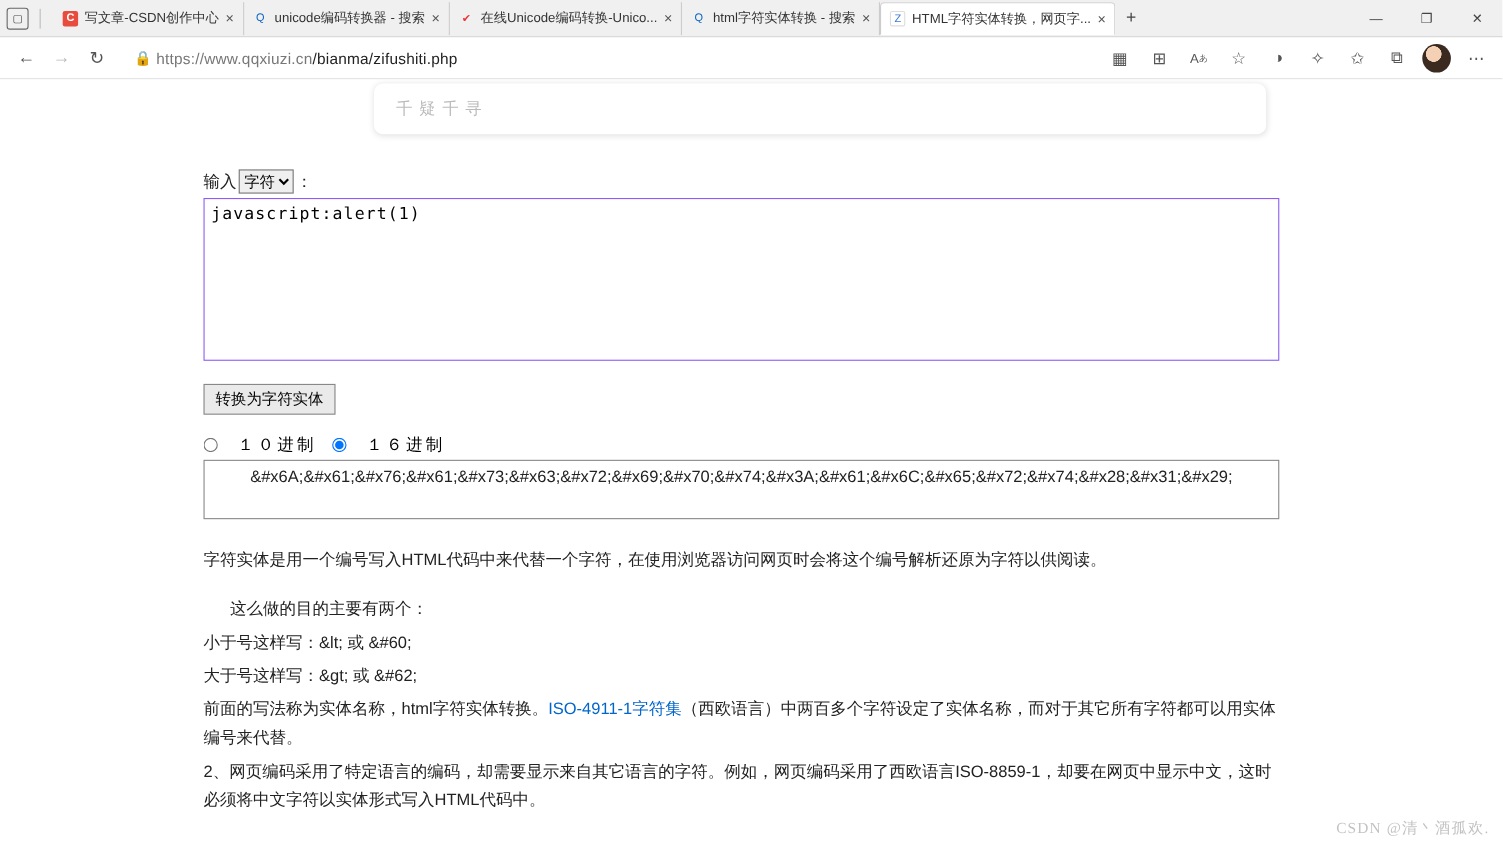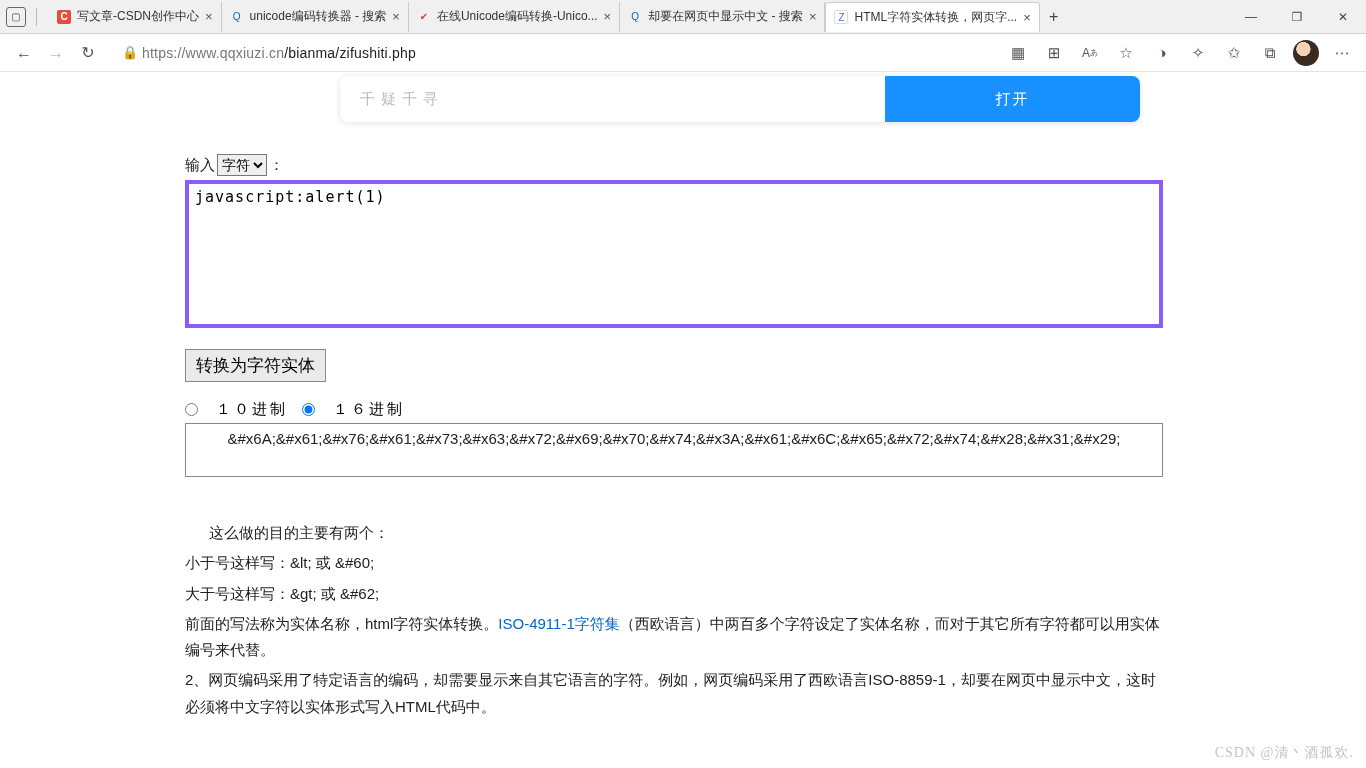--- a/index.html
+++ b/index.html
@@ -31,30 +31,30 @@
   .url-text { color:#777; font-size:14px; letter-spacing:0.2px;}
   .url-path { color:#222;}
   .tool-r { display:flex; align-items:center; gap:4px;}
   .ticon { width:32px; height:32px; display:flex; align-items:center; justify-content:center; color:#555; font-size:15px; cursor:pointer;}
   .avatar { width:26px; height:26px; border-radius:50%; background: radial-gradient(circle at 40% 35%, #f4d0b5 30%, #3a2a20 32%); }
   
   
   .page { padding: 0; position:relative; height: calc(768px - 34px - 38px); overflow:hidden;}
   .content-wrap { width: 980px; margin: 0 0 0 185px; }
   
-  .ad-card { background:#fff; border-radius:8px; box-shadow:0 1px 6px rgba(0,0,0,0.12); height:46px; display:flex; align-items:center; margin: 4px 25px 32px 155px; overflow:hidden;gap:32px;}
+  .ad-card { background:#fff; border-radius:8px; box-shadow:0 1px 6px rgba(0,0,0,0.12); height:46px; display:flex; align-items:center; margin: 4px 14px 32px 155px; overflow:hidden;gap:32px;}
   .ad-input { flex:1; padding:0 20px; color:#bbb; font-size:15px; letter-spacing:6px;}
   .ad-btn { background:#1890ff; color:#fff; width:255px; height:100%; display:flex; align-items:center; justify-content:center; font-size:15px; letter-spacing:2px; cursor:pointer;}
   
   .row-input { display:flex; align-items:center; margin-bottom:4px; font-size:15px; color:#222;}
   .row-input select { margin:0 2px; font-size:14px; border:1px solid #777; background:#efefef; height:22px;}
   
-  .ta-main { width:978px; height:148px; border:4px solid #8b5cf6; outline:none; padding:4px 6px; font-family:"SimSun",monospace; font-size:15px; letter-spacing:1px; resize:none; margin-bottom:18px;}
+  .ta-main { width:978px; height:148px; border:1px solid #8b5cf6; outline:none; padding:4px 6px; font-family:"SimSun",monospace; font-size:15px; letter-spacing:1px; resize:none; margin-bottom:18px;}
   
-  .convert-btn { border:1px solid #888; background:#eaeaea; padding:4px 10px; font-size:17px; cursor:pointer; margin-bottom:18px;}
+  .convert-btn { border:1px solid #888; background:#eaeaea; padding:4px 10px; font-size:14px; cursor:pointer; margin-bottom:18px;}
   
   .radio-row { display:flex; align-items:center; gap:14px; font-size:15px; margin-bottom:4px; letter-spacing:3px;}
   .radio-row label{ display:flex; align-items:center; gap:18px; cursor:pointer;}
   
   .ta-out { width:978px; height:54px; border:1px solid #888; padding:4px 6px; font-family:Arial,sans-serif; font-size:15px; resize:none; color:#222; margin-bottom:22px; line-height:1.5;text-align:center;}
   
   .desc { font-size:15px; color:#222; line-height:1.75; }
   .desc p { margin-bottom:4px;}
   .desc a.link { color:#0066cc; text-decoration:none;}
   .spaced { margin-top:18px;margin-left:24px;}
@@ -78,21 +78,21 @@
       <span class="tab-title">unicode编码转换器 - 搜索</span>
       <span class="tab-close">×</span>
     </div>
     <div class="tab">
       <span class="tab-favicon fav-check">✔</span>
       <span class="tab-title">在线Unicode编码转换-Unico...</span>
       <span class="tab-close">×</span>
     </div>
     <div class="tab">
       <span class="tab-favicon fav-search">Q</span>
-      <span class="tab-title">却要在网页中显示中文 - 搜索</span>
+      <span class="tab-title">html字符实体转换 - 搜索</span>
       <span class="tab-close">×</span>
     </div>
     <div class="tab active">
       <span class="tab-favicon fav-zj">Z</span>
       <span class="tab-title">HTML字符实体转换，网页字...</span>
       <span class="tab-close">×</span>
     </div>
     <div class="newtab">+</div>
   </div>
   <div class="win-controls">
@@ -125,21 +125,20 @@
       </div>
     <div class="ticon">⋯</div>
   </div>
 </div>
 
 <div class="page">
   <div class="content-wrap">
     
     <div class="ad-card">
       <div class="ad-input">千疑千寻</div>
-      <div class="ad-btn">打开</div>
     </div>
     
     <div class="row-input">
       <span>输入</span>
       <select>
         <option>字符</option>
       </select>
       <span>：</span>
     </div>
     
@@ -154,20 +153,21 @@
         </label>
       <label>
           <input type="radio" name="radix" checked="" style=""> 
           <span>１６进制</span>
         </label>
     </div>
     
     <textarea class="ta-out" style="">&amp;#x6A;&amp;#x61;&amp;#x76;&amp;#x61;&amp;#x73;&amp;#x63;&amp;#x72;&amp;#x69;&amp;#x70;&amp;#x74;&amp;#x3A;&amp;#x61;&amp;#x6C;&amp;#x65;&amp;#x72;&amp;#x74;&amp;#x28;&amp;#x31;&amp;#x29;</textarea>
     
     <div class="desc">
+      <p>字符实体是用一个编号写入HTML代码中来代替一个字符，在使用浏览器访问网页时会将这个编号解析还原为字符以供阅读。</p>
       <p class="spaced">这么做的目的主要有两个：</p>
       <p>小于号这样写：&amp;lt; 或 &amp;#60;</p>
       <p>大于号这样写：&amp;gt; 或 &amp;#62;</p>
       <p><span>前面的写法称为实体名称，html字符实体转换。</span><a class="link">ISO-4911-1字符集</a><span>（西欧语言）中两百多个字符设定了实体名称，而对于其它所有字符都可以用实体编号来代替。</span></p>
       <p>2、网页编码采用了特定语言的编码，却需要显示来自其它语言的字符。例如，网页编码采用了西欧语言ISO-8859-1，却要在网页中显示中文，这时必须将中文字符以实体形式写入HTML代码中。</p>
     </div>
     
   </div>
   <div class="watermark">CSDN @清丶酒孤欢.</div>
 </div>

